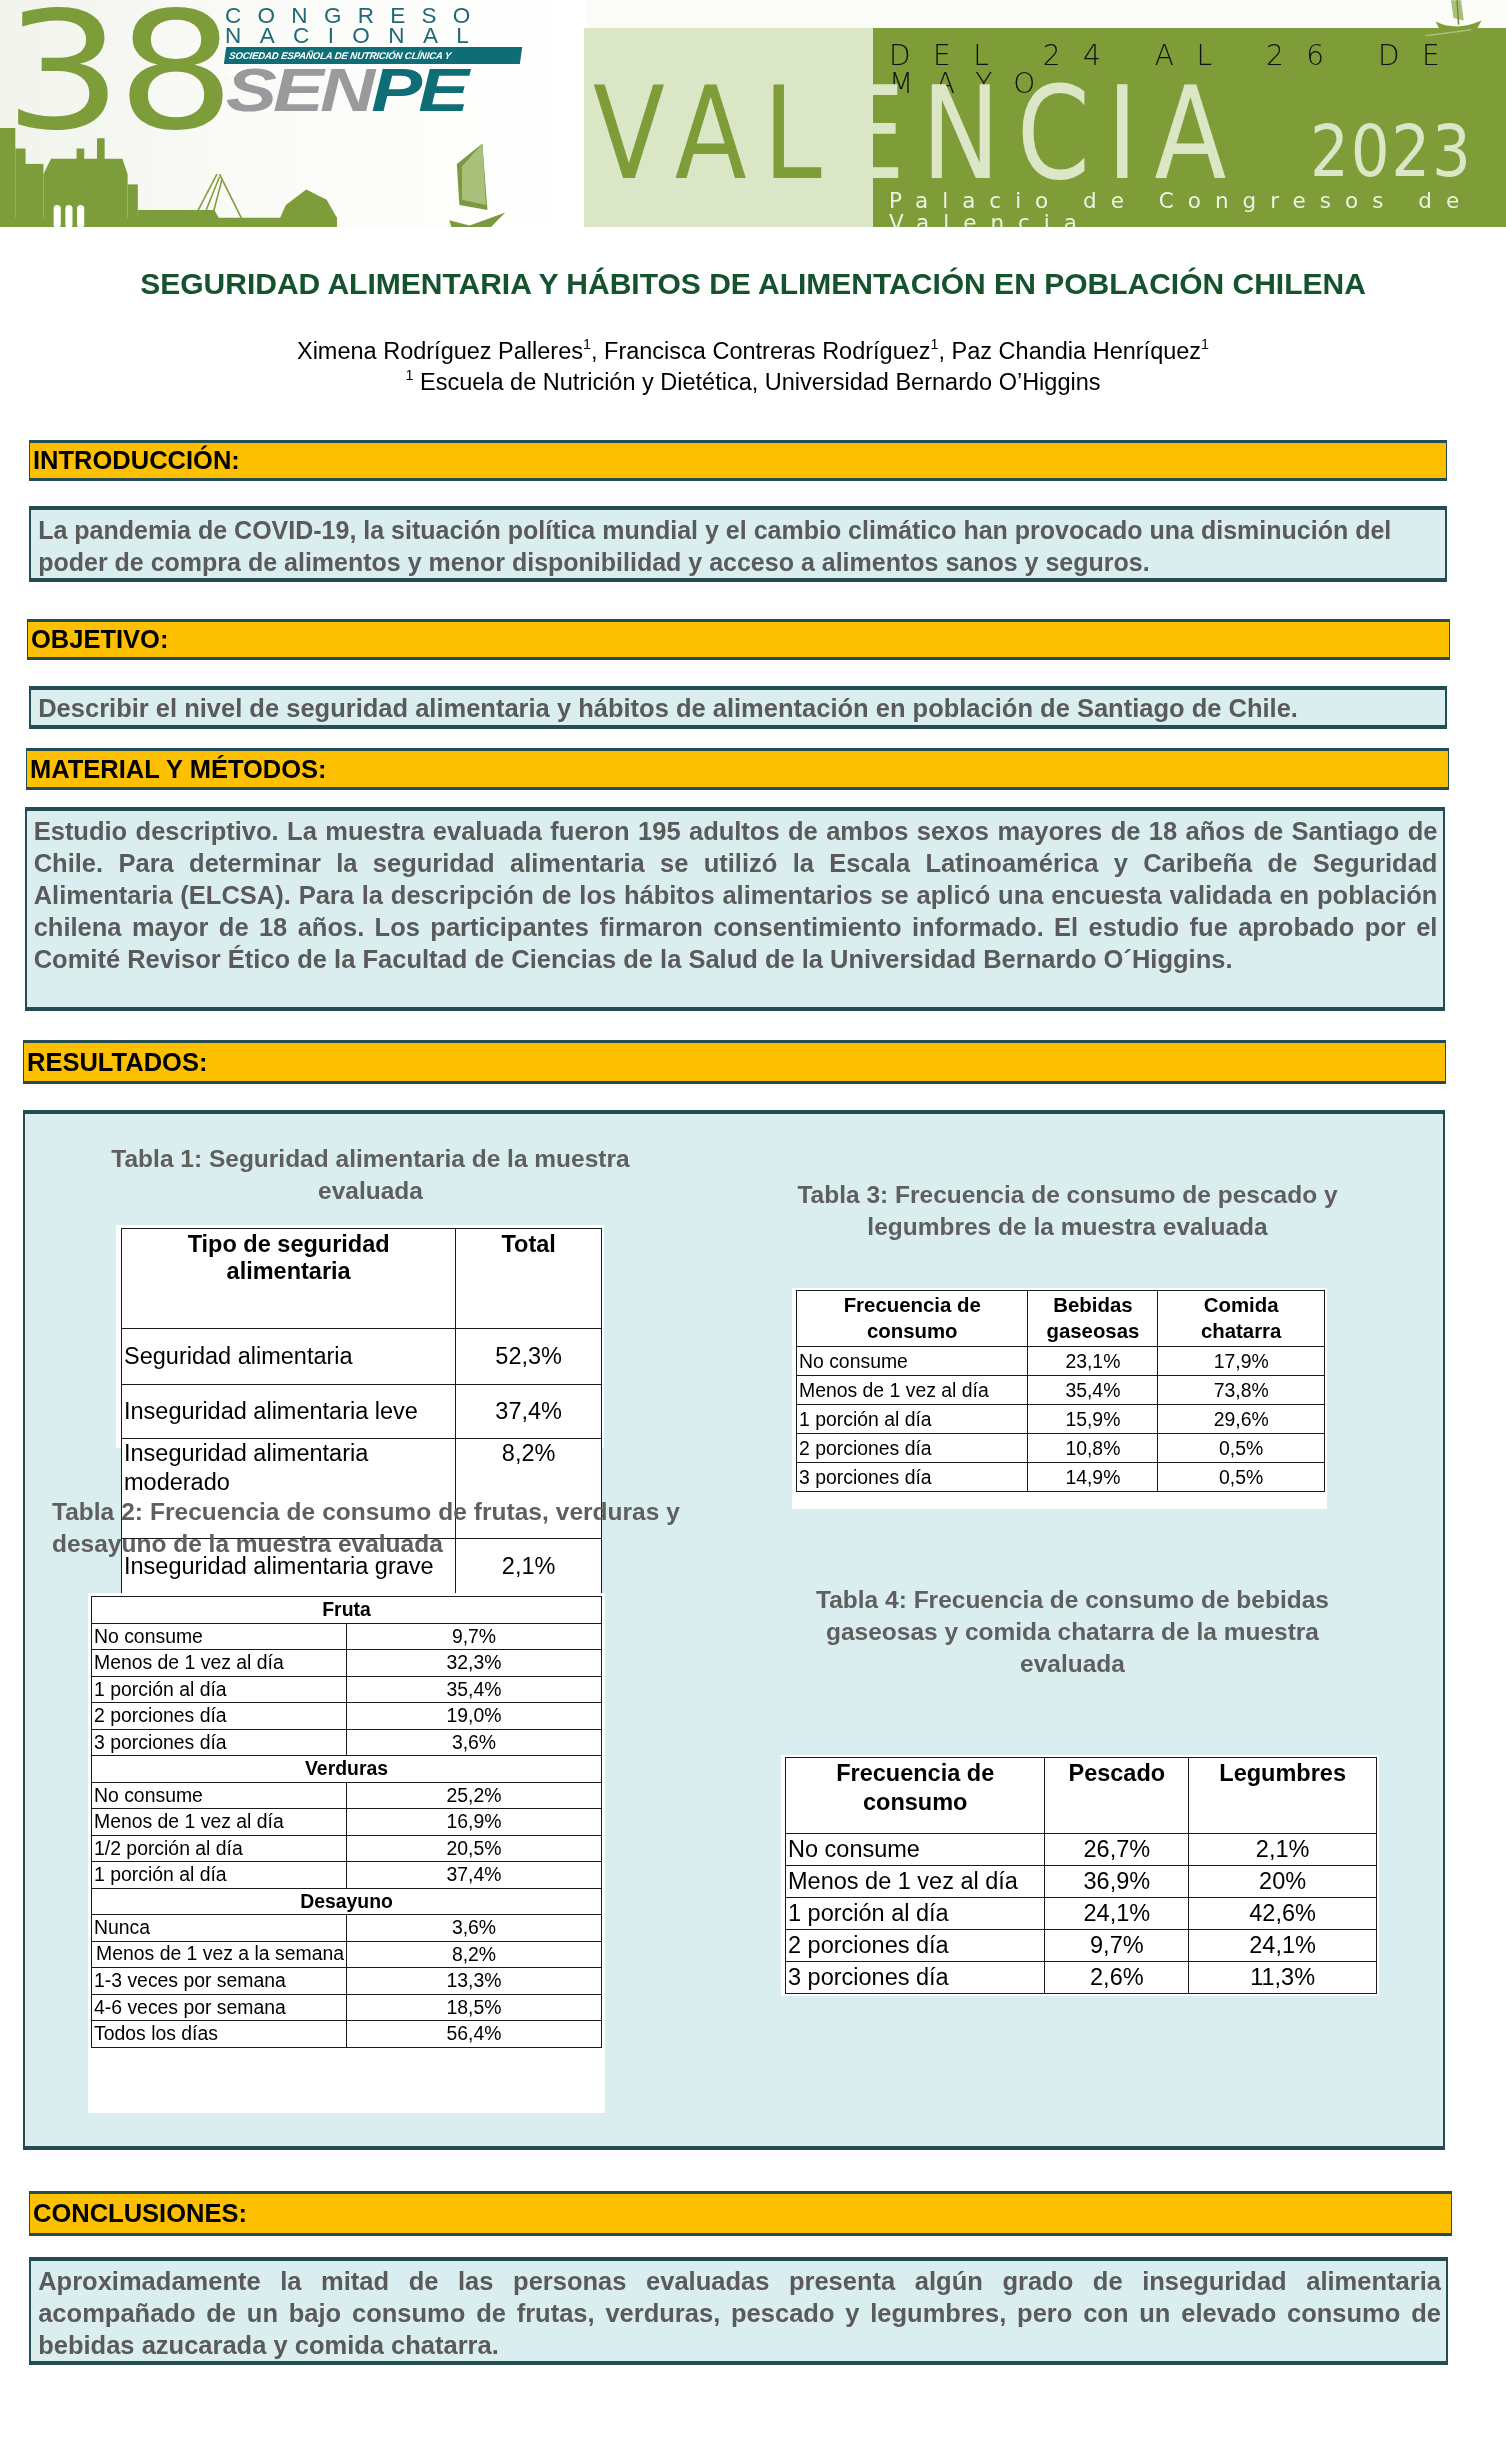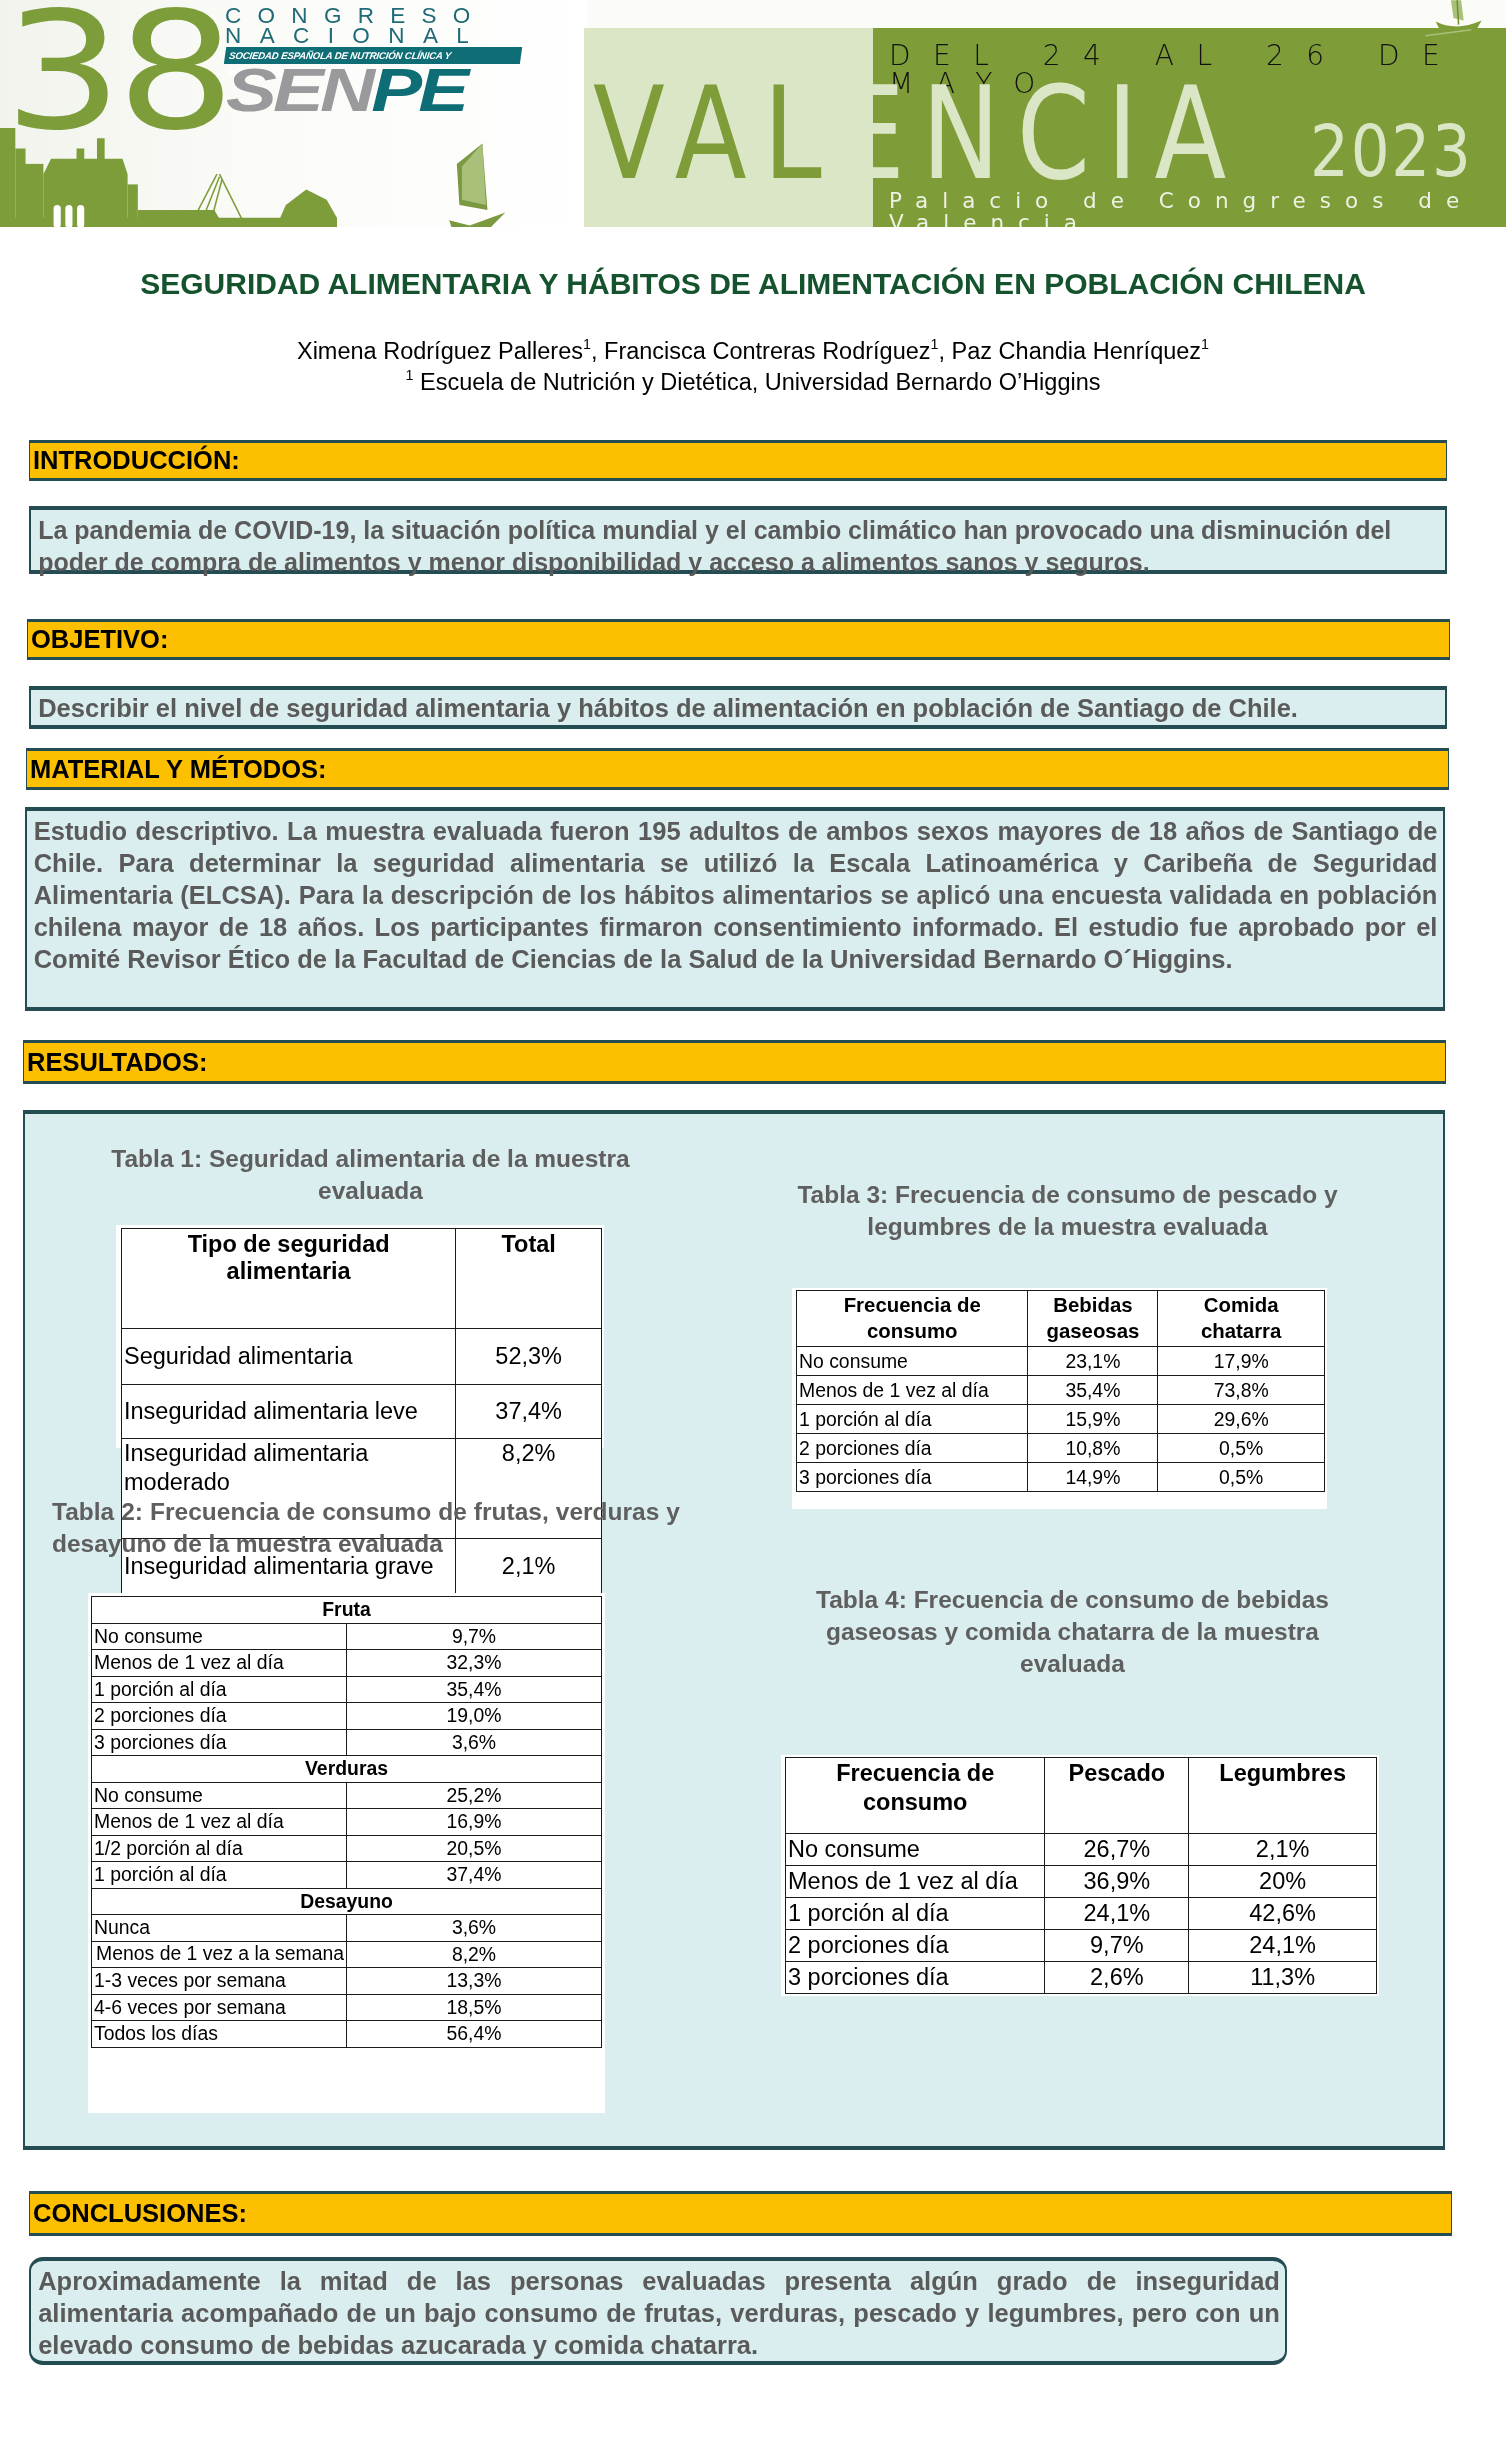--- a/index.html
+++ b/index.html
@@ -139,21 +139,21 @@
   <span>Francisca Contreras Rodríguez</span><sup>1</sup>,
   <span>Paz Chandia Henríquez</span><sup>1</sup>
 </div>
 <div class="affil">
   <sup>1</sup> <span>Escuela de Nutrición y Dietética, Universidad Bernardo O’Higgins</span>
 </div>
 
 <div class="sec-head" style="top:440px; height:41px;">
   <span>INTRODUCCIÓN:</span>
 </div>
-<div class="sec-body" style="top:506px; height:68px; font-size:25px;">
+<div class="sec-body" style="top:506px; height:76px; font-size:25px;">
   <p>La pandemia de COVID-19, la situación política mundial y el cambio climático han provocado una disminución del poder de compra de alimentos y menor disponibilidad y acceso a alimentos sanos y seguros.</p>
 </div>
 
 <div class="sec-head" style="top:619px; height:41px; width:1423px; left:27px;">
   <span>OBJETIVO:</span>
 </div>
 <div class="sec-body" style="top:686px; height:43px; padding-top:2px;">
   <p>Describir el nivel de seguridad alimentaria y hábitos de alimentación en población de Santiago de Chile.</p>
 </div>
 
@@ -341,16 +341,16 @@
     <td>3 porciones día</td>
     <td class="v">2,6%</td>
     <td class="v">11,3%</td>
   </tr>
 </tbody>
   </table>
 
 <div class="sec-head" style="top:2191px; height:45px; left:29px; width:1423px;">
   <span>CONCLUSIONES:</span>
 </div>
-<div class="sec-body justify" style="top:2257px; height:108px; left:29px; width:1258px; line-height:32px;border-radius:14px;">
+<div class="sec-body justify" style="top:2257px; height:108px; left:29px; width:1419px; line-height:32px;">
   <p>Aproximadamente la mitad de las personas evaluadas presenta algún grado de inseguridad alimentaria acompañado de un bajo consumo de frutas, verduras, pescado y legumbres, pero con un elevado consumo de bebidas azucarada y comida chatarra.</p>
 </div>
 
 
 </body></html>

